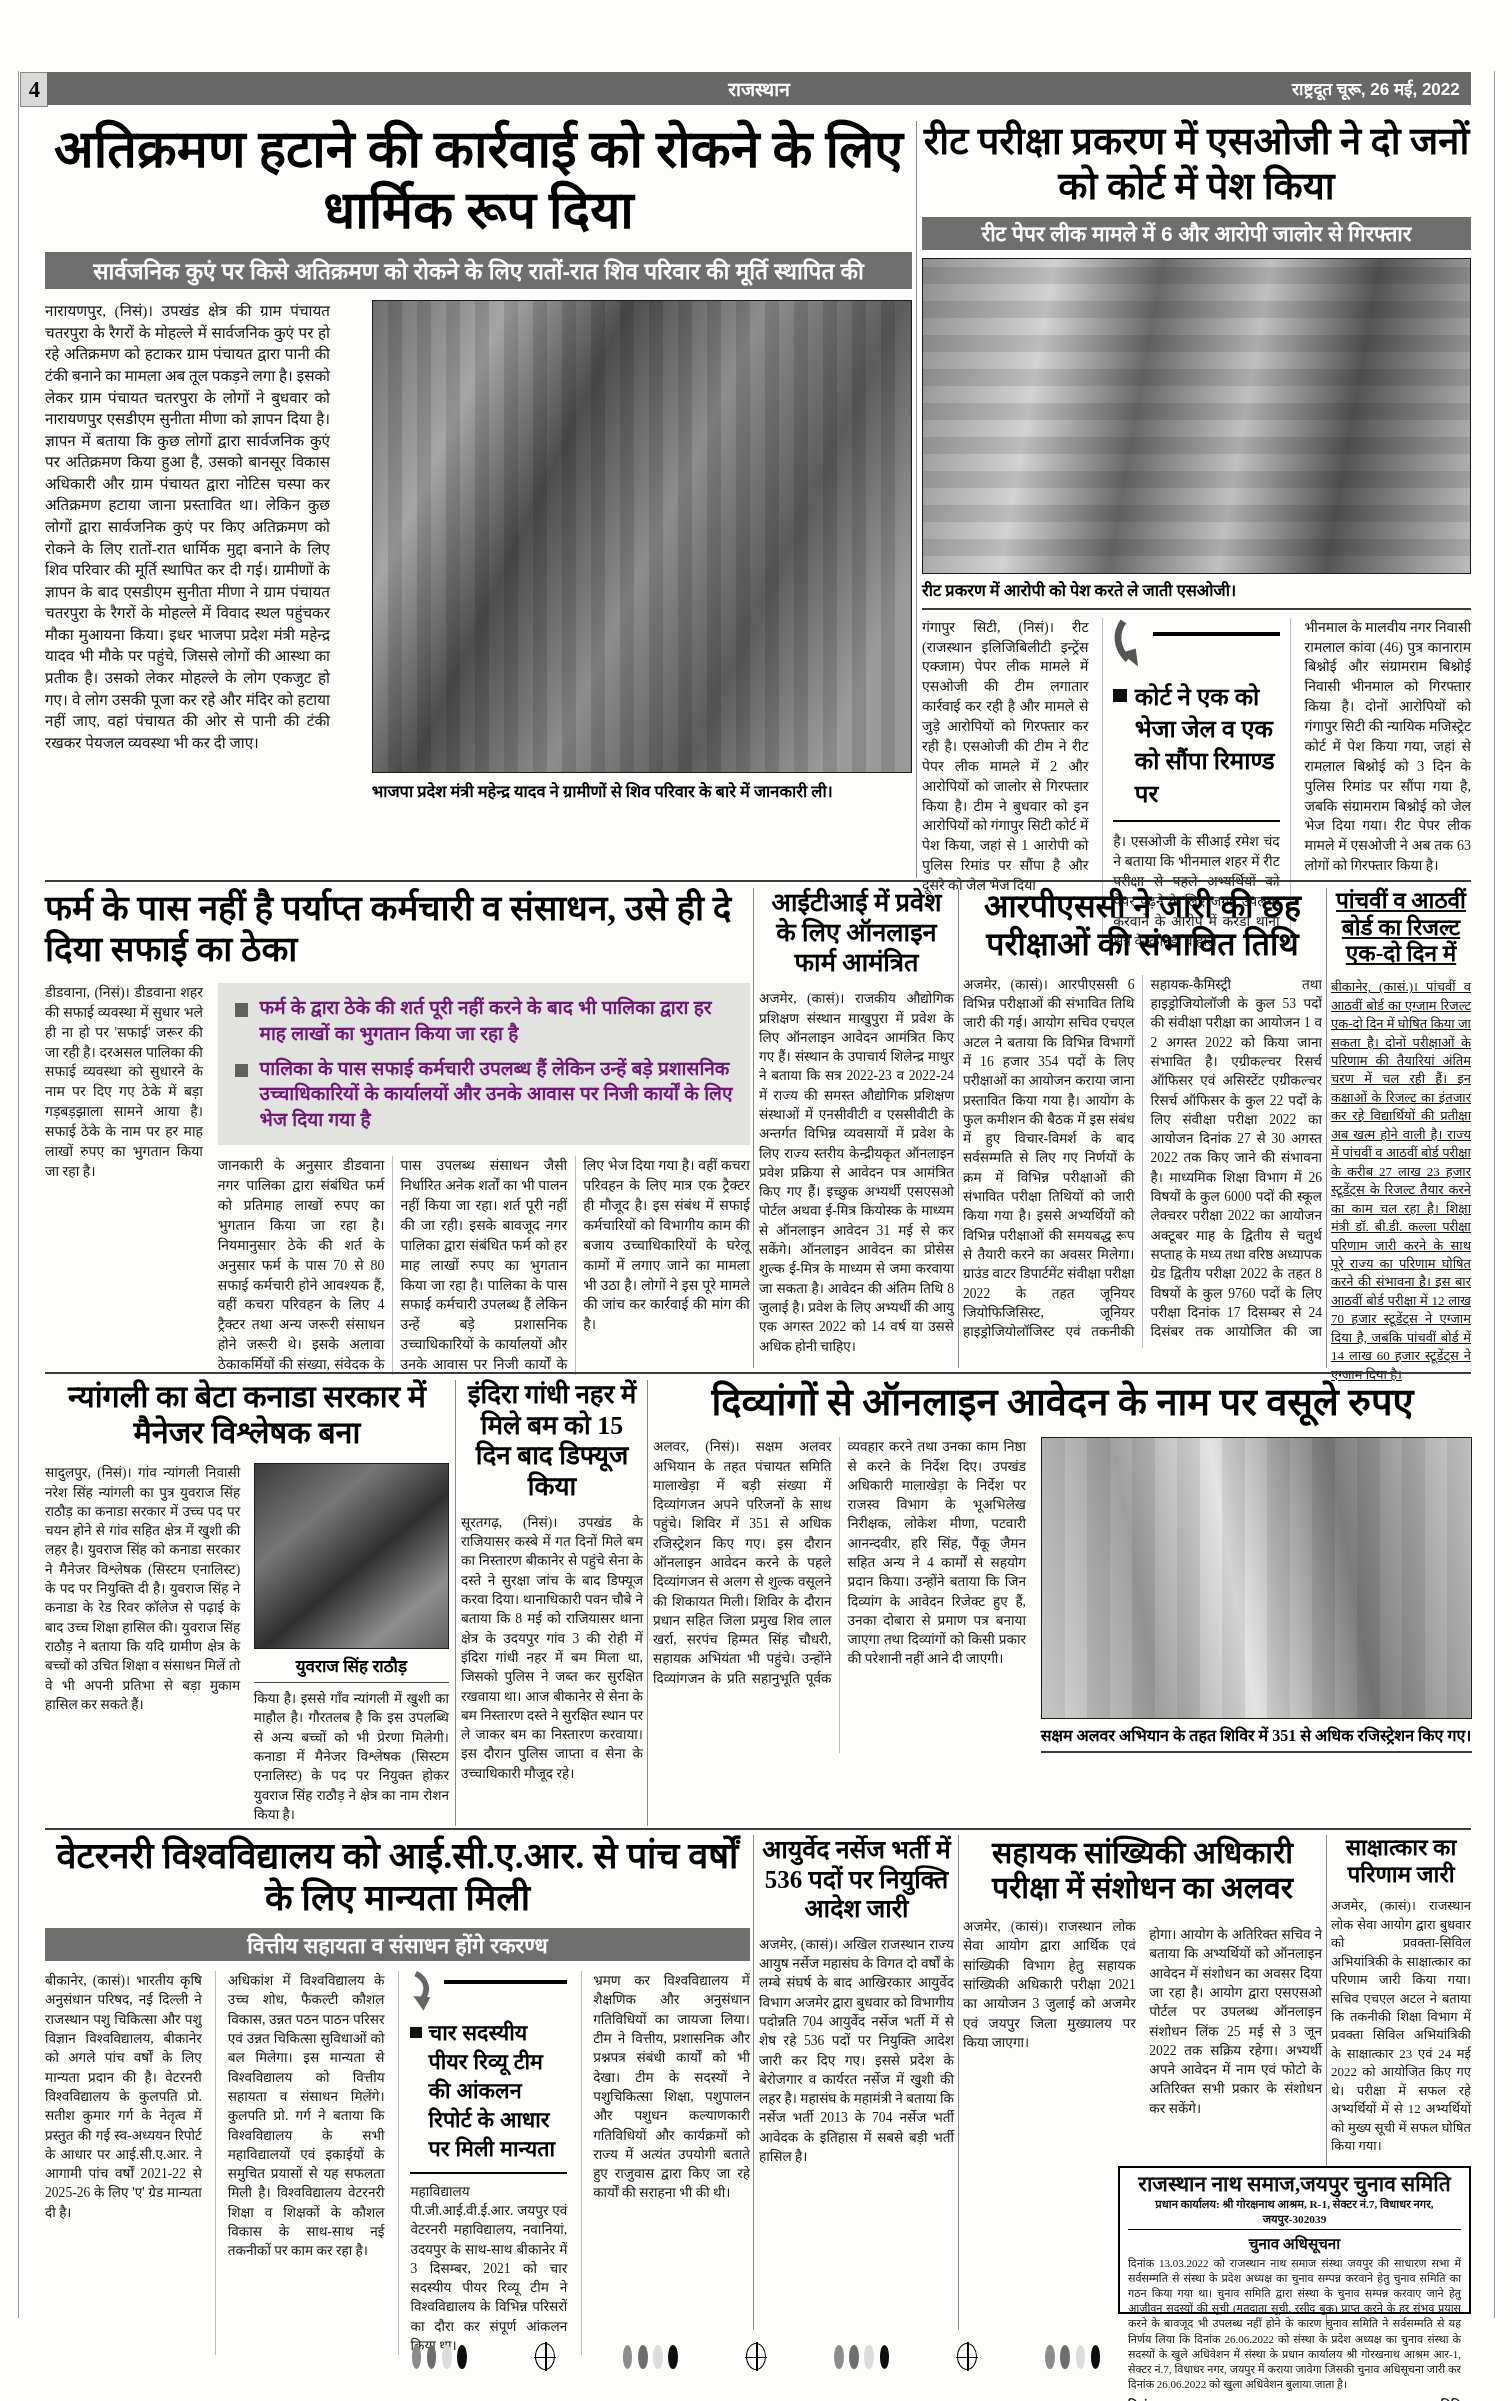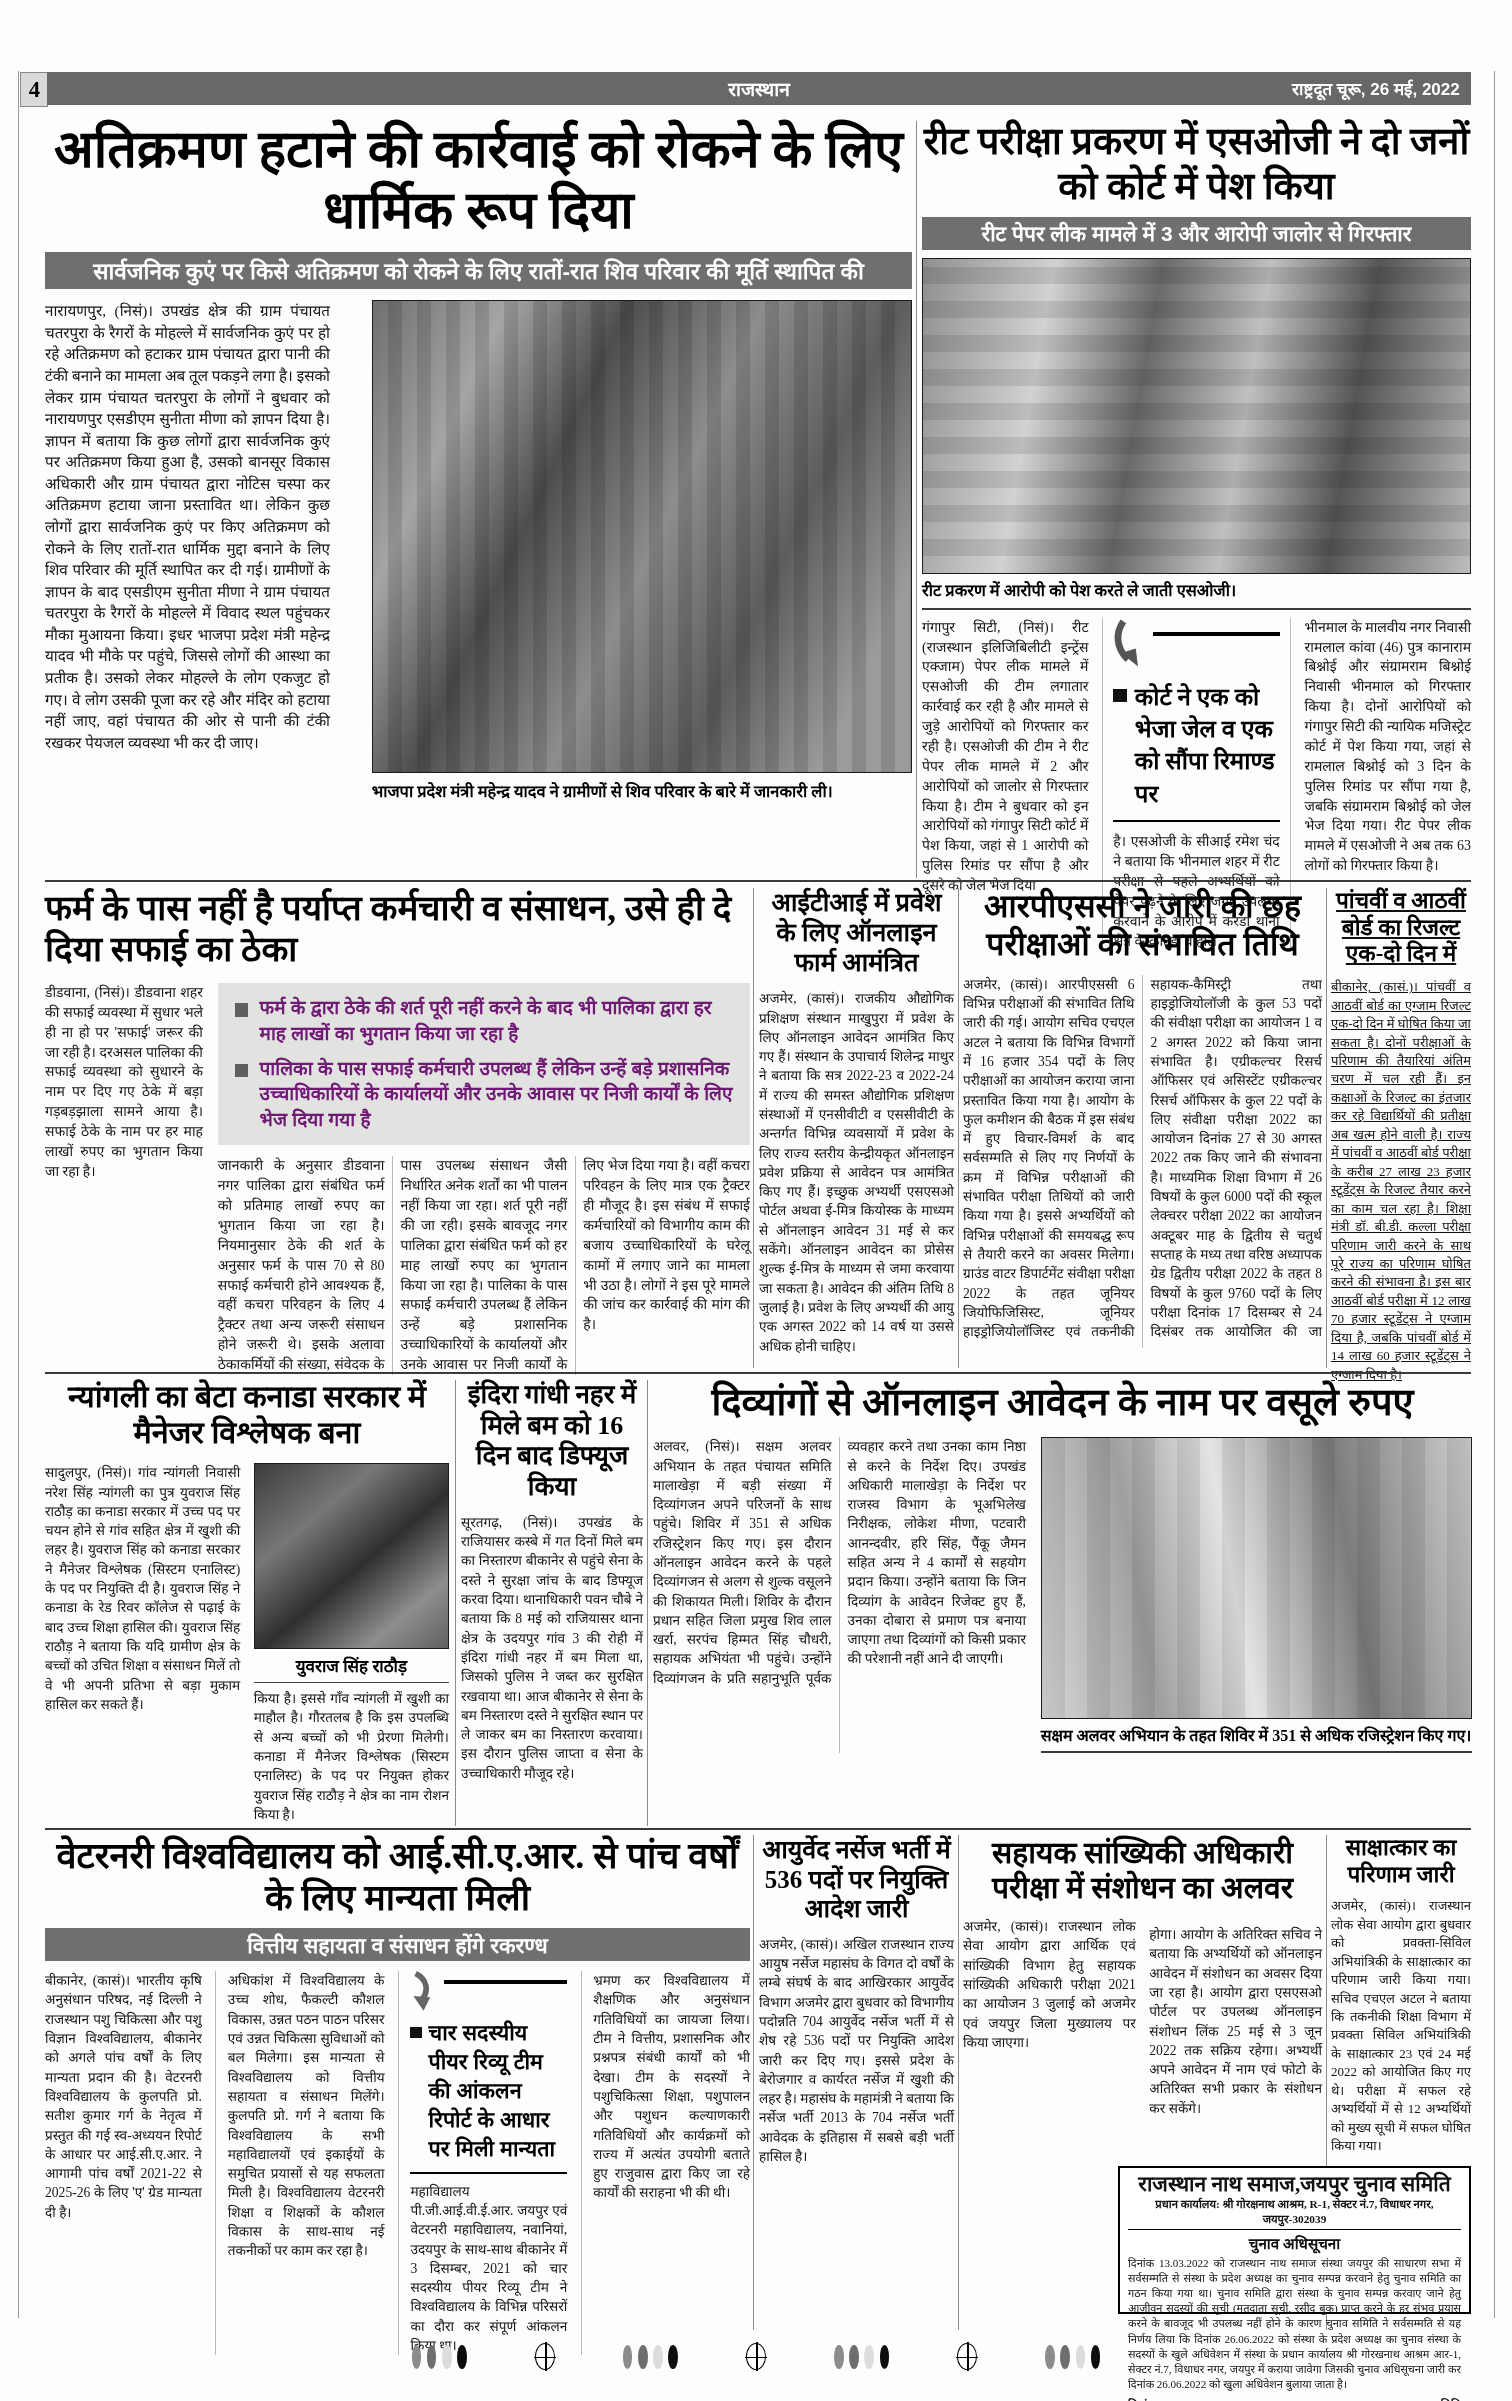--- a/index.html
+++ b/index.html
@@ -89,21 +89,21 @@
         <div class="photo ph1" style="width:100%;height:473px;"></div>
         <div class="caption" style="font-size:16.4px;margin-top:5.6px;">भाजपा प्रदेश मंत्री महेन्द्र यादव ने ग्रामीणों से शिव परिवार के बारे में जानकारी ली।</div>
       </div>
     </div>
   </div>
 
   <div class="vrule" style="left:916px;top:121px;height:757px;"></div>
 
   <div class="art" style="left:922px;top:119px;width:549px;height:759px;">
     <div class="headline" style="font-size:38px;">रीट परीक्षा प्रकरण में एसओजी ने दो जनों को कोर्ट में पेश किया</div>
-    <div class="subbar" style="height:33px;font-size:21px;margin-top:8px;">रीट पेपर लीक मामले में 3 और आरोपी जालोर से गिरफ्तार</div>
+    <div class="subbar" style="height:33px;font-size:21px;margin-top:8px;">रीट पेपर लीक मामले में 6 और आरोपी जालोर से गिरफ्तार</div>
     <div class="photo ph2" style="width:100%;height:316px;margin-top:8px;"></div>
     <div class="caption" style="font-size:16.4px;margin-top:4.5px;">रीट प्रकरण में आरोपी को पेश करते ले जाती एसओजी।</div>
     <div style="height:1.7px;background:#3a3a3a;margin:6.8px 0 8px 0;"></div>
     <div style="display:flex;gap:13.6px;">
       <div class="bodytxt" style="flex:1;font-size:14px;">गंगापुर सिटी, (निसं)। रीट (राजस्थान इलिजिबिलीटी इन्ट्रेंस एक्जाम) पेपर लीक मामले में एसओजी की टीम लगातार कार्रवाई कर रही है और मामले से जुड़े आरोपियों को गिरफ्तार कर रही है। एसओजी की टीम ने रीट पेपर लीक मामले में 2 और आरोपियों को जालोर से गिरफ्तार किया है। टीम ने बुधवार को इन आरोपियों को गंगापुर सिटी कोर्ट में पेश किया, जहां से 1 आरोपी को पुलिस रिमांड पर सौंपा है और दूसरे को जेल भेज दिया</div>
       <div style="flex:1;border-left:0.6px solid #bbb;border-right:0.6px solid #bbb;padding:0 10.2px;">
         <div style="display:flex;align-items:flex-start;gap:8px;">
           <svg class="arrow-ic" width="32" height="54" viewBox="0 0 56 96">
             <path d="M18 6 C 4 26, 4 52, 26 74" stroke="#555" stroke-width="12" fill="none"></path>
             <polygon points="14,62 44,86 40,54" fill="#555"></polygon>
@@ -175,21 +175,21 @@
         <div class="caption" style="font-size:17px;text-align:center;margin-top:4.5px;">युवराज सिंह राठौड़</div>
         <div style="height:1.1px;background:#444;margin:5.6px 0;"></div>
         <div class="bodytxt" style="font-size:13.6px;">किया है। इससे गाँव न्यांगली में खुशी का माहौल है। गौरतलब है कि इस उपलब्धि से अन्य बच्चों को भी प्रेरणा मिलेगी। कनाडा में मैनेजर विश्लेषक (सिस्टम एनालिस्ट) के पद पर नियुक्त होकर युवराज सिंह राठौड़ ने क्षेत्र का नाम रोशन किया है।</div>
       </div>
     </div>
   </div>
 
   <div class="vrule" style="left:455px;top:1380px;height:446px;"></div>
 
   <div class="art" style="left:461px;top:1380px;width:182px;height:446px;">
-    <div class="headline" style="font-size:26px;">इंदिरा गांधी नहर में मिले बम को 16 दिन बाद डिफ्यूज किया</div>
+    <div class="headline" style="font-size:26px;">इंदिरा गांधी नहर में मिले बम को 15 दिन बाद डिफ्यूज किया</div>
     <div class="bodytxt" style="font-size:13.6px;margin-top:10.2px;">सूरतगढ़, (निसं)। उपखंड के राजियासर कस्बे में गत दिनों मिले बम का निस्तारण बीकानेर से पहुंचे सेना के दस्ते ने सुरक्षा जांच के बाद डिफ्यूज करवा दिया। थानाधिकारी पवन चौबे ने बताया कि 8 मई को राजियासर थाना क्षेत्र के उदयपुर गांव 3 की रोही में इंदिरा गांधी नहर में बम मिला था, जिसको पुलिस ने जब्त कर सुरक्षित रखवाया था। आज बीकानेर से सेना के बम निस्तारण दस्ते ने सुरक्षित स्थान पर ले जाकर बम का निस्तारण करवाया। इस दौरान पुलिस जाप्ता व सेना के उच्चाधिकारी मौजूद रहे।</div>
   </div>
 
   <div class="vrule" style="left:647px;top:1380px;height:446px;"></div>
 
   <div class="art" style="left:653px;top:1380px;width:819px;height:446px;">
     <div class="headline" style="font-size:38px;">दिव्यांगों से ऑनलाइन आवेदन के नाम पर वसूले रुपए</div>
     <div style="display:flex;gap:14.7px;margin-top:12.4px;">
       <div class="bodytxt cols2" style="width:373px;font-size:13.6px;flex:0 0 auto;">अलवर, (निसं)। सक्षम अलवर अभियान के तहत पंचायत समिति मालाखेड़ा में बड़ी संख्या में दिव्यांगजन अपने परिजनों के साथ पहुंचे। शिविर में 351 से अधिक रजिस्ट्रेशन किए गए। इस दौरान ऑनलाइन आवेदन करने के पहले दिव्यांगजन से अलग से शुल्क वसूलने की शिकायत मिली। शिविर के दौरान प्रधान सहित जिला प्रमुख शिव लाल खर्रा, सरपंच हिम्मत सिंह चौधरी, सहायक अभियंता भी पहुंचे। उन्होंने दिव्यांगजन के प्रति सहानुभूति पूर्वक व्यवहार करने तथा उनका काम निष्ठा से करने के निर्देश दिए। उपखंड अधिकारी मालाखेड़ा के निर्देश पर राजस्व विभाग के भूअभिलेख निरीक्षक, लोकेश मीणा, पटवारी आनन्दवीर, हरि सिंह, पैंकू जैमन सहित अन्य ने 4 कार्मों से सहयोग प्रदान किया। उन्होंने बताया कि जिन दिव्यांग के आवेदन रिजेक्ट हुए हैं, उनका दोबारा से प्रमाण पत्र बनाया जाएगा तथा दिव्यांगों को किसी प्रकार की परेशानी नहीं आने दी जाएगी।</div>
       <div style="flex:1;">

